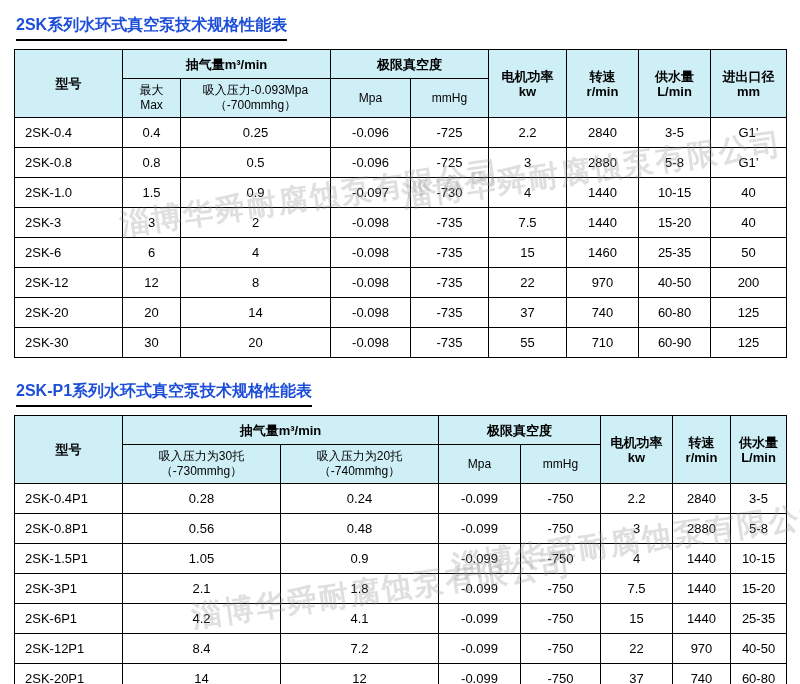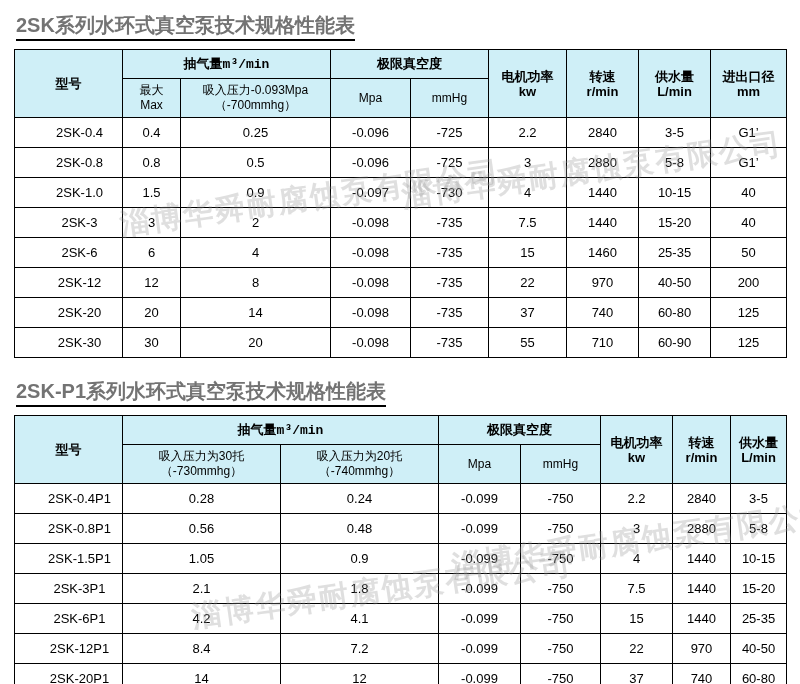--- a/index.html
+++ b/index.html
@@ -16,23 +16,23 @@
     overflow: hidden;
   }
   .page {
     position: relative;
     width: 800px;
     height: 684px;
     box-sizing: border-box;
     padding: 10px 14px 0 14px;
   }
   .section-title {
-    font-size: 20px;
+    font-size: 16px;
     font-weight: bold;
-    color: #737373;
+    color: #1d4ed8;
     letter-spacing: 0px;
     margin: 2px 0 8px 2px;
     line-height: 26px;
     white-space: nowrap;
   }
   .section-title .t-underline {
     display: inline-block;
     border-bottom: 2px solid #000;
     padding-bottom: 1px;
   }
@@ -58,24 +58,24 @@
   table.spec thead th.sub {
     font-weight: normal;
     font-size: 12px;
   }
   table.spec tbody td {
     height: 25px;
     font-size: 13px;
     background: transparent;
   }
   table.spec tbody td.model {
-    text-align: center;
-    padding-left: 24px;
-  }
-  .hdr-tall { height: 24px; font-family: Liberation Mono, monospace; }
+    text-align: left;
+    padding-left: 10px;
+  }
+  .hdr-tall { height: 24px; }
   .hdr-two { height: 34px; }
   .watermark {
     position: absolute;
     font-size: 30px;
     font-weight: bold;
     color: rgba(150,150,150,0.30);
     white-space: nowrap;
     pointer-events: none;
     letter-spacing: 2px;
   }

